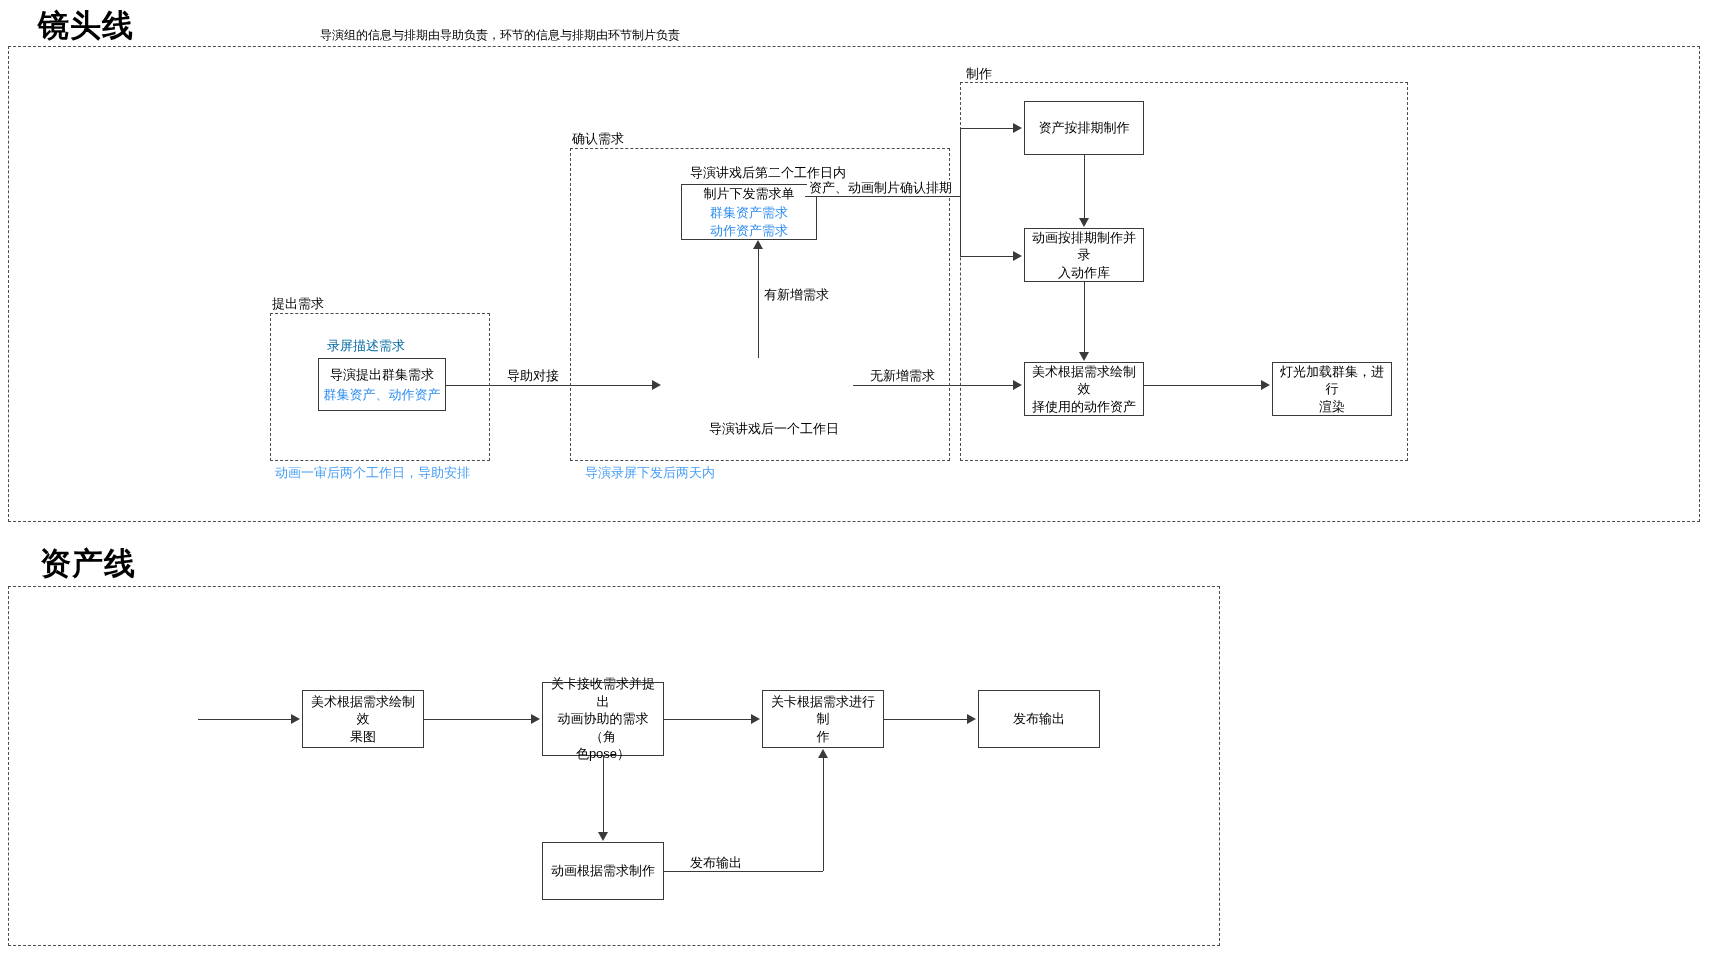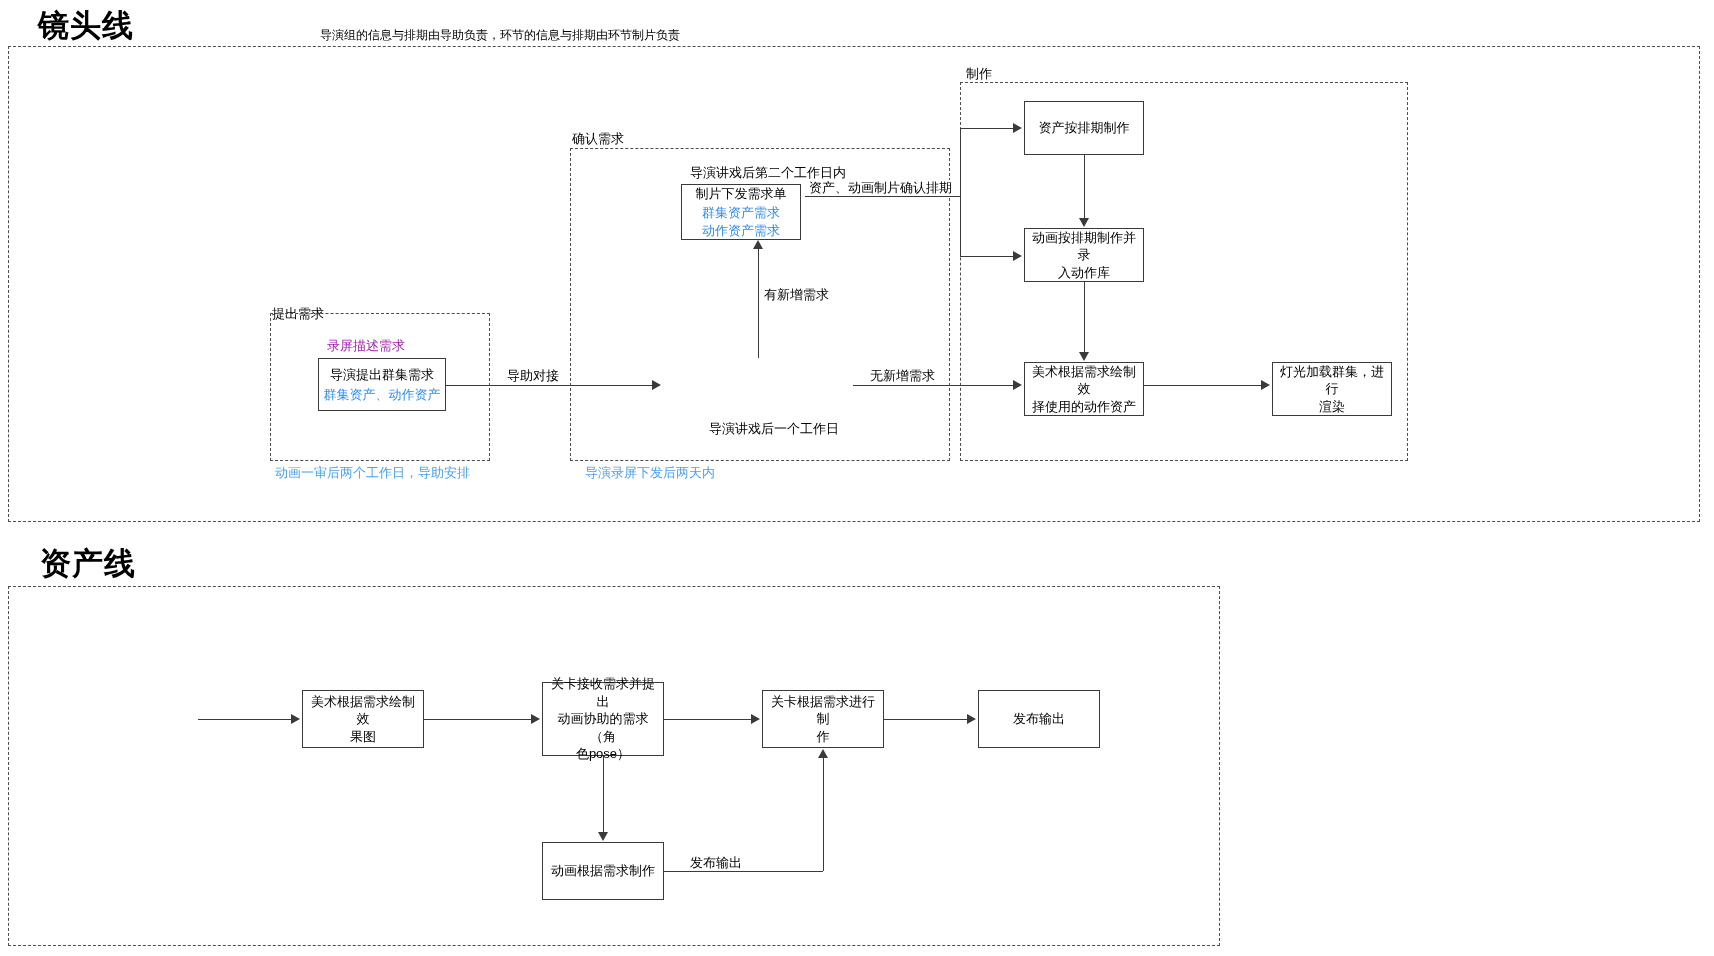--- a/index.html
+++ b/index.html
@@ -70,21 +70,21 @@
   }
 
   
   .cap{
     position:absolute;
     font-size:13px;
     line-height:1.3;
     white-space:pre-line;
     color:#000;
   }
-  .cap.muted{color:#a21caf;}
+  .cap.muted{color:#0369a1;}
   .cap.blue{color:#49a0f5;}
 
   
   .hline{position:absolute;height:0;border-top:1.3px solid #3a3a3a;}
   .vline{position:absolute;width:0;border-left:1.3px solid #3a3a3a;}
   .arrow-r{
     position:absolute;width:0;height:0;
     border-top:5px solid transparent;
     border-bottom:5px solid transparent;
     border-left:9px solid #3a3a3a;
@@ -115,38 +115,38 @@
 <body>
 
 <div class="canvas">
 
   <div class="section-title" style="left:38px;top:10px;">镜头线</div>
 
   <div class="cap" style="left:320px;top:28px;font-size:12px;">导演组的信息与排期由导助负责，环节的信息与排期由环节制片负责</div>
 
   <div class="lane" style="left:8px;top:46px;width:1692px;height:476px;"></div>
 
-  <div class="group-label" style="left:272px;top:307px;">提出需求</div>
+  <div class="group-label" style="left:272px;top:297px;">提出需求</div>
   <div class="group" style="left:270px;top:313px;width:220px;height:148px;"></div>
 
   <div class="cap muted" style="left:327px;top:338px;">录屏描述需求</div>
 
   <div class="node" style="left:318px;top:358px;width:128px;height:53px;">
     <div class="main">导演提出群集需求</div>
     <div class="sub">群集资产、动作资产</div>
   </div>
 
   <div class="cap blue" style="left:275px;top:465px;">动画一审后两个工作日，导助安排</div>
 
   <div class="group-label" style="left:572px;top:132px;">确认需求</div>
   <div class="group" style="left:570px;top:148px;width:380px;height:313px;"></div>
 
   <div class="cap" style="left:690px;top:165px;">导演讲戏后第二个工作日内</div>
 
-  <div class="node" style="left:681px;top:184px;width:120px;height:56px;">
+  <div class="node" style="left:681px;top:184px;width:136px;height:56px;">
     <div class="main">制片下发需求单</div>
     <div class="sub">群集资产需求
 动作资产需求</div>
   </div>
 
 
   <div class="cap" style="left:709px;top:421px;">导演讲戏后一个工作日</div>
 
   <div class="cap blue" style="left:585px;top:465px;">导演录屏下发后两天内</div>
 

